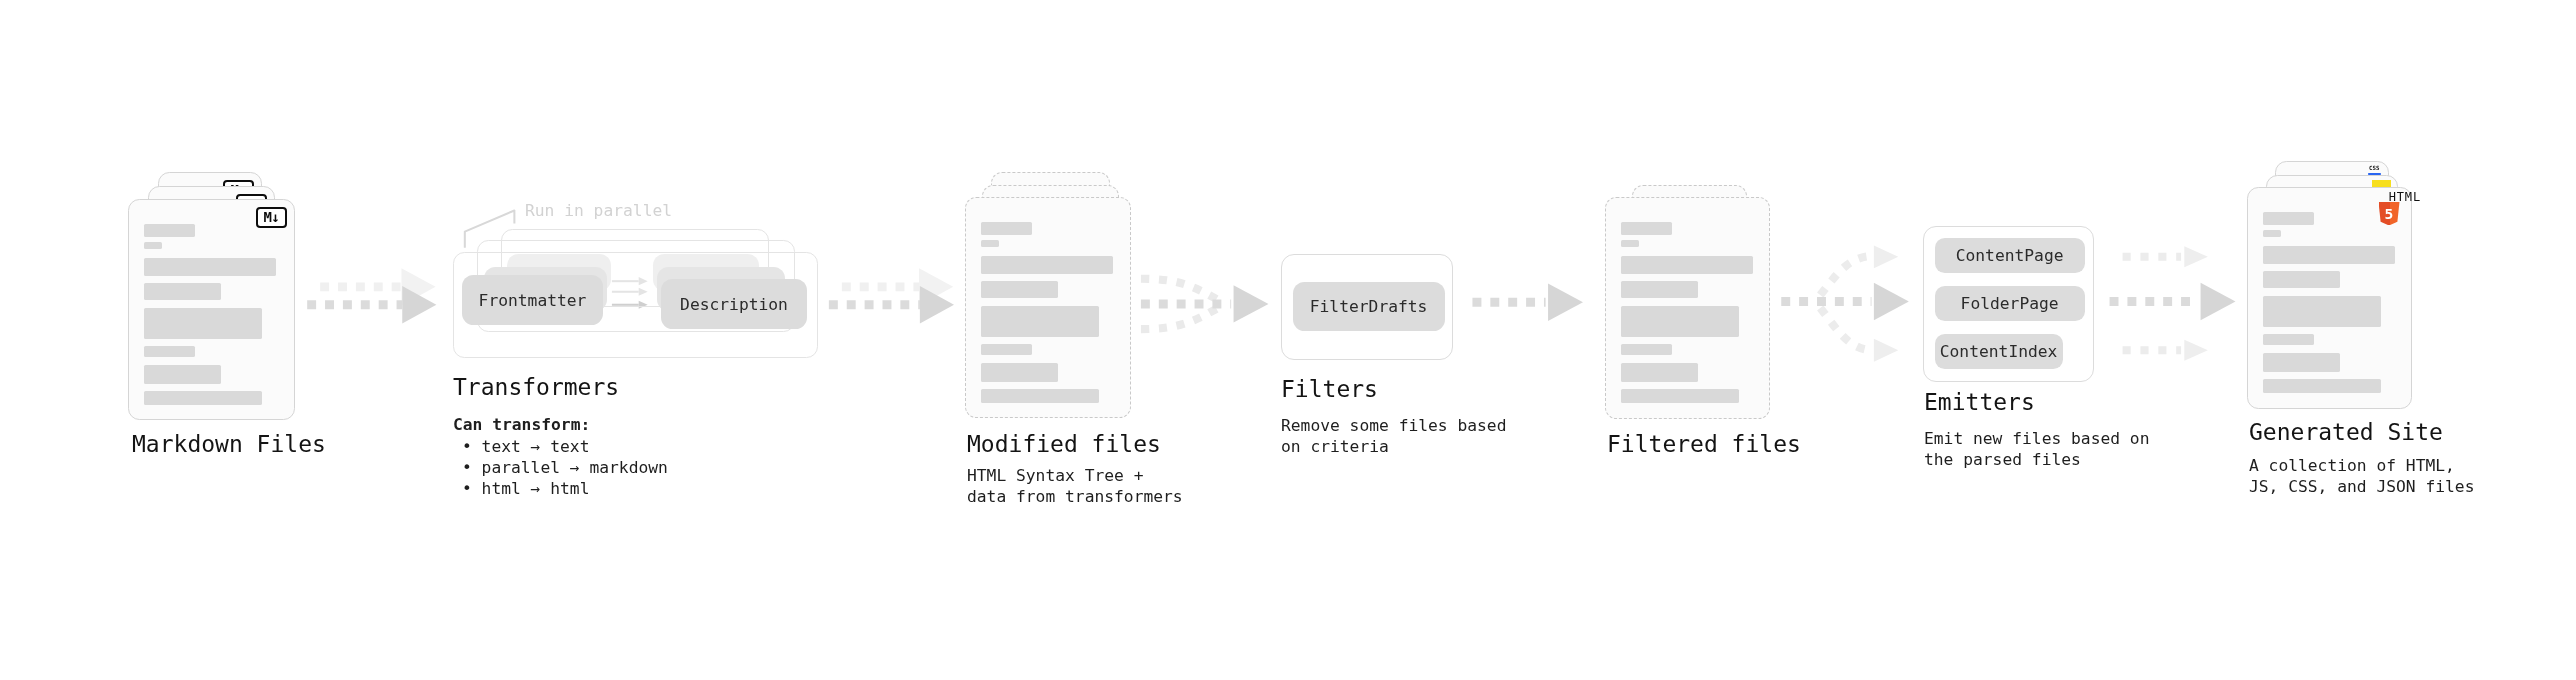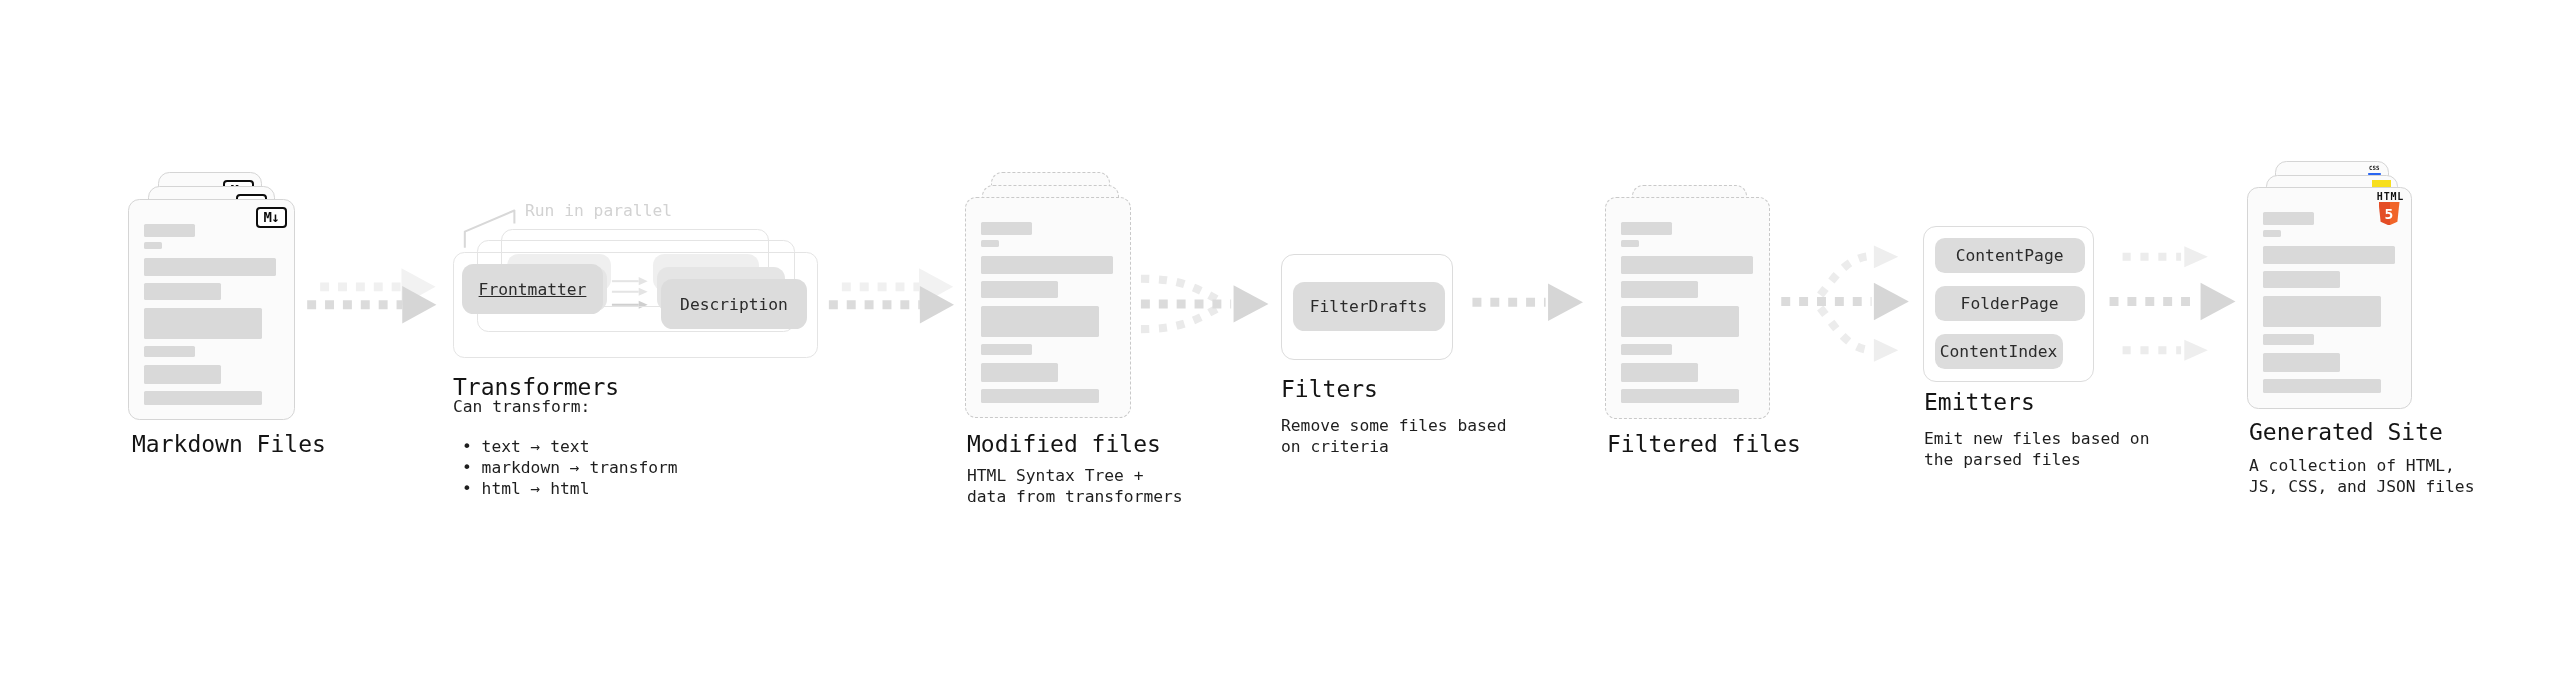--- a/index.html
+++ b/index.html
@@ -35,21 +35,21 @@
 
   
   .obox{position:absolute;border:1.6px solid #dcdcdc;border-radius:13px;background:#ffffff;box-sizing:border-box;}
   .tlayer{position:absolute;border:1.6px solid #e4e4e4;border-radius:11.4px;background:transparent;box-sizing:border-box;}
 
   
   .md-badge{position:absolute;top:6.5px;right:7.3px;width:31px;height:21px;border:2.4px solid #0d0d0d;border-radius:4.1px;
             background:#ffffff;display:flex;align-items:center;justify-content:center;
             font-size:14px;font-weight:bold;color:#0d0d0d;letter-spacing:-0.8px;box-sizing:border-box;}
   .html5-badge{position:absolute;top:4.9px;right:9.8px;width:24.4px;text-align:center;}
-  .h5-word{font-size:10px;font-weight:bold;color:#111;letter-spacing:0.8px;line-height:8.1px;}
+  .h5-word{font-size:12px;font-weight:normal;color:#111;letter-spacing:0.8px;line-height:8.1px;margin-left:12px;}
   .h5-shield{margin:0.8px auto 0;width:21px;height:23.6px;background:linear-gradient(90deg,#e44d26 50%,#f16529 50%);
              clip-path:polygon(0 0,100% 0,90% 85%,50% 100%,10% 85%);
              display:flex;align-items:center;justify-content:center;color:#fff;font-size:14.6px;font-weight:bold;}
   .css-badge{position:absolute;top:4.1px;right:7.3px;width:13px;text-align:center;}
   .css-word{font-size:5.7px;font-weight:bold;color:#111;line-height:5.7px;letter-spacing:0;}
   .css-bar{margin-top:0.8px;height:2.4px;background:#2965f1;border-radius:0.8px;}
   .js-badge{position:absolute;top:4.1px;right:6.5px;width:18.7px;height:8.1px;background:#f7df1e;}
 </style>
 </head>
 <body>
@@ -154,27 +154,27 @@
 
     <div class="tlayer" style="left:501px;top:229px;width:268px;height:78px;"></div>
     <div class="pill ghost2" style="left:507px;top:254px;width:104px;height:37px;"></div>
     <div class="pill ghost2" style="left:653px;top:254px;width:106px;height:37px;"></div>
 
     <div class="tlayer" style="left:477px;top:240px;width:318px;height:92px;"></div>
     <div class="pill ghost1" style="left:484px;top:267px;width:123px;height:44px;"></div>
     <div class="pill ghost1" style="left:657px;top:267px;width:128px;height:44px;"></div>
 
     <div class="tlayer" style="left:453px;top:252px;width:365px;height:106px;"></div>
-    <div class="pill" style="left:462px;top:264px;width:141px;height:50px;text-decoration:underline;">Frontmatter</div>
+    <div class="pill" style="left:462px;top:275px;width:141px;height:50px;">Frontmatter</div>
     <div class="pill" style="left:661px;top:279px;width:146px;height:50px;">Description</div>
 
     <div class="label" style="left:453px;top:375px;">Transformers</div>
-    <div class="caption" style="left:453px;top:396px;">Can transform:</div>
+    <div class="caption" style="left:453px;top:414px;font-weight:bold;">Can transform:</div>
     <div class="bullet" style="left:462px;top:436px;">• text → text</div>
-    <div class="bullet" style="left:462px;top:457px;">• markdown → transform</div>
+    <div class="bullet" style="left:462px;top:457px;">• parallel → markdown</div>
     <div class="bullet" style="left:462px;top:478px;">• html → html</div>
   </div>
 
   <div>
     <div class="card dashed" style="left:991px;top:172px;width:119px;height:49px;"></div>
     <div class="card dashed" style="left:982px;top:185px;width:137px;height:49px;"></div>
     <div class="card dashed" style="left:965px;top:197px;width:166px;height:221px;">
       <div class="doc-lines">
         <div class="bar b1"></div>
           <div class="bar b2"></div>

